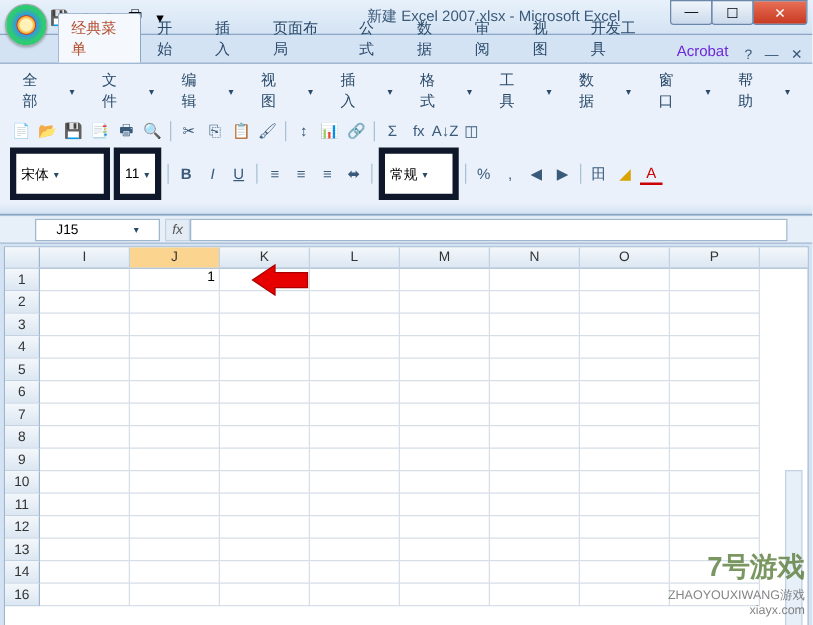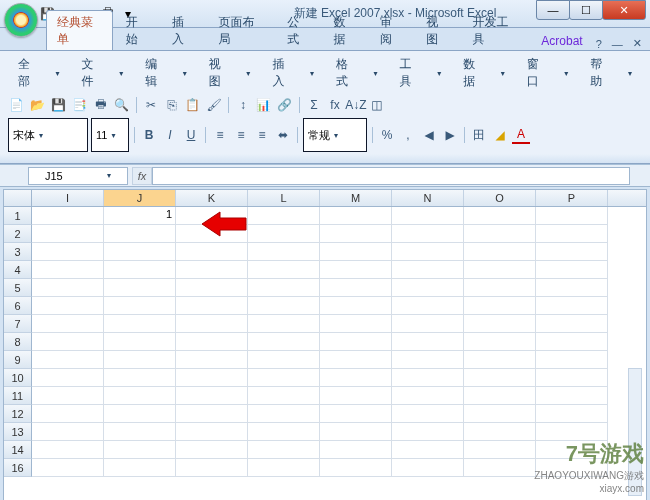--- a/index.html
+++ b/index.html
@@ -23,21 +23,21 @@
 
 .ribbon { background: #eaf1fa; border-top: 1px solid #8ba5c5; border-bottom: 1px solid #a8c0d8; }
 
 .menu-row { display: flex; gap: 2px; padding: 3px 8px 2px; align-items: center; }
 .menu-item { padding: 2px 10px; font-size: 12px; color: #2a4a6a; cursor: pointer; display: flex; align-items: center; gap: 18px; }
 .dropdown-arrow { font-size: 8px; color: #2a4a6a; }
 
 .toolbar-row { display: flex; gap: 3px; padding: 2px 8px; align-items: center; flex-wrap: wrap; }
 .tb-btn { width: 18px; height: 18px; display: inline-flex; align-items: center; justify-content: center; font-size: 12px; cursor: pointer; color: #3a5a7a; position: relative; }
 .tb-sep { width: 1px; height: 16px; background: #a8c0d8; margin: 0 2px; }
-.tb-combo { height: 18px; border: 1px solid #0f172a; background: #fff; display: inline-flex; align-items: center; padding: 16px 4px; font-size: 11px; }
+.tb-combo { height: 18px; border: 5px solid #0f172a; background: #fff; display: inline-flex; align-items: center; padding: 16px 4px; font-size: 11px; }
 .tb-combo .dropdown-arrow { margin-left: 4px; }
 
 .ribbon-bottom { height: 10px; background: linear-gradient(#eaf1fa,#d4e3f3); border-bottom: 1px solid #8ba5c5; }
 
 .name-fx-row { display: flex; align-items: center; height: 22px; background: #e7eff8; border-bottom: 1px solid #9fb6cf; }
 .name-box { width: 100px; height: 18px; margin-left: 28px; border: 1px solid #9fb6cf; background: #fff; display: flex; align-items: center; padding: 0 16px; font-size: 11px; }
 .name-box .dropdown-arrow { margin-left: auto; }
 .fx-label { width: 20px; height: 18px; display: flex; align-items: center; justify-content: center; color: #555; font-style: italic; margin-left: 4px; border: 1px solid #c3d2e3; background: #e3ecf5; }
 .fx-bar { flex: 1; height: 18px; border: 1px solid #9fb6cf; background: #fff; margin-right: 20px; }
 

